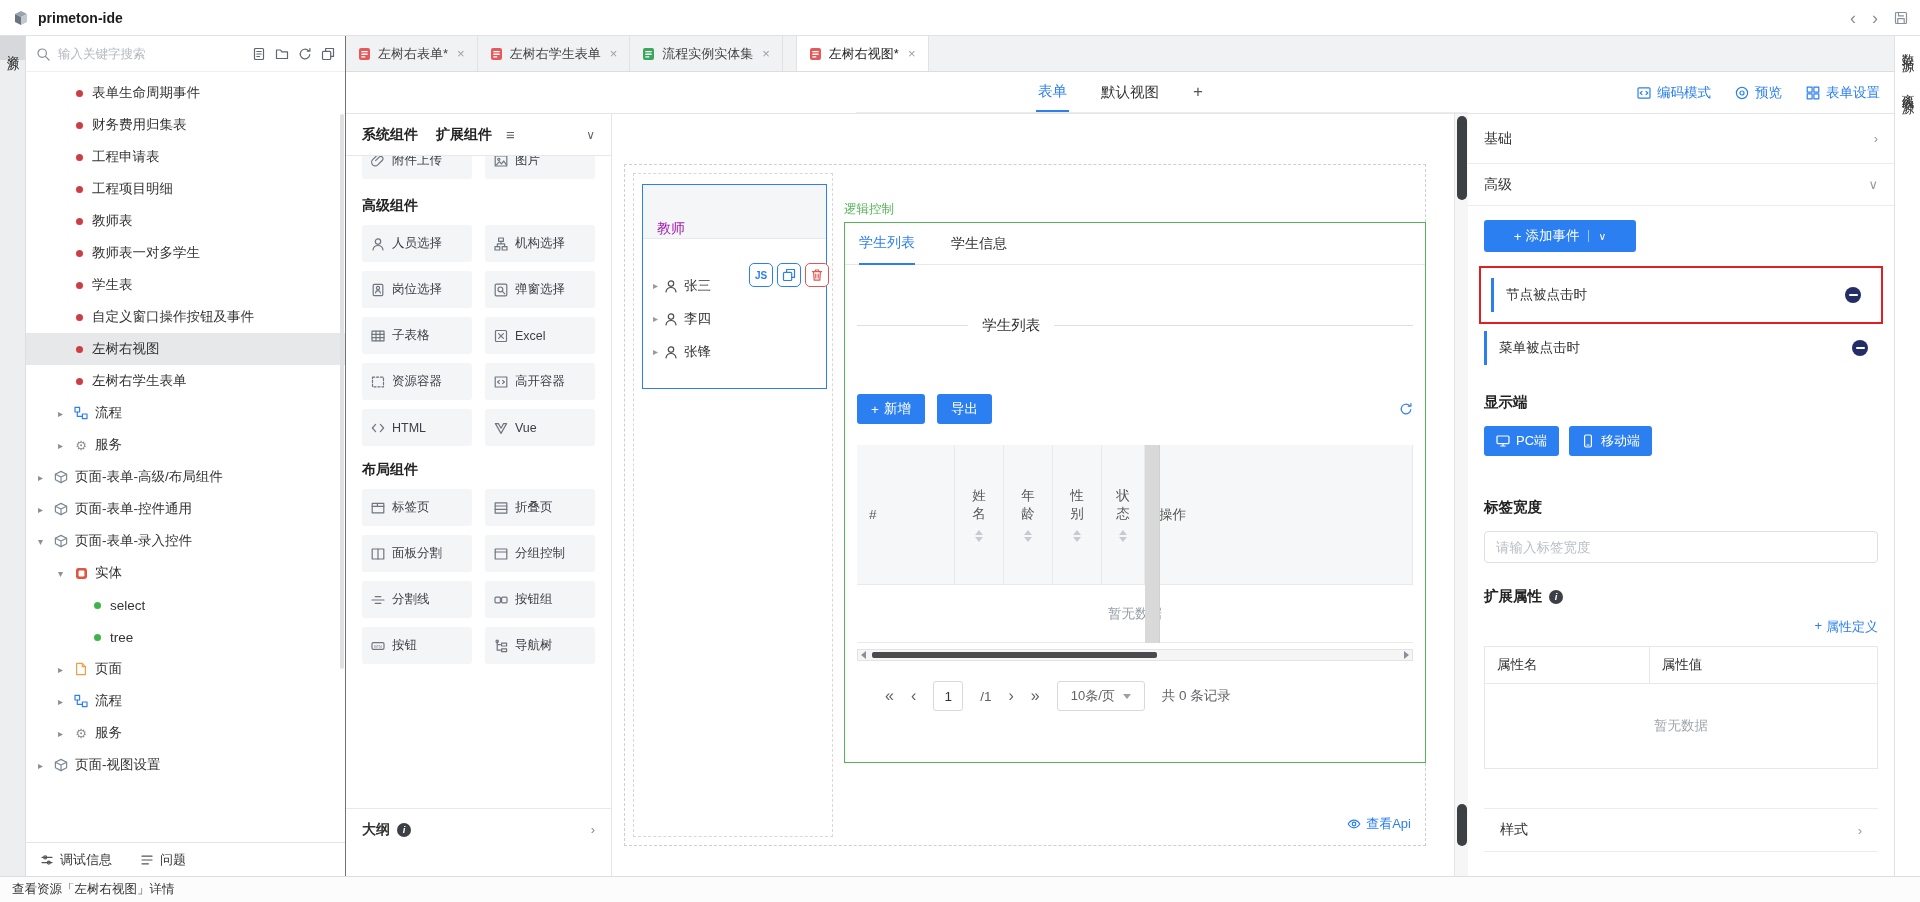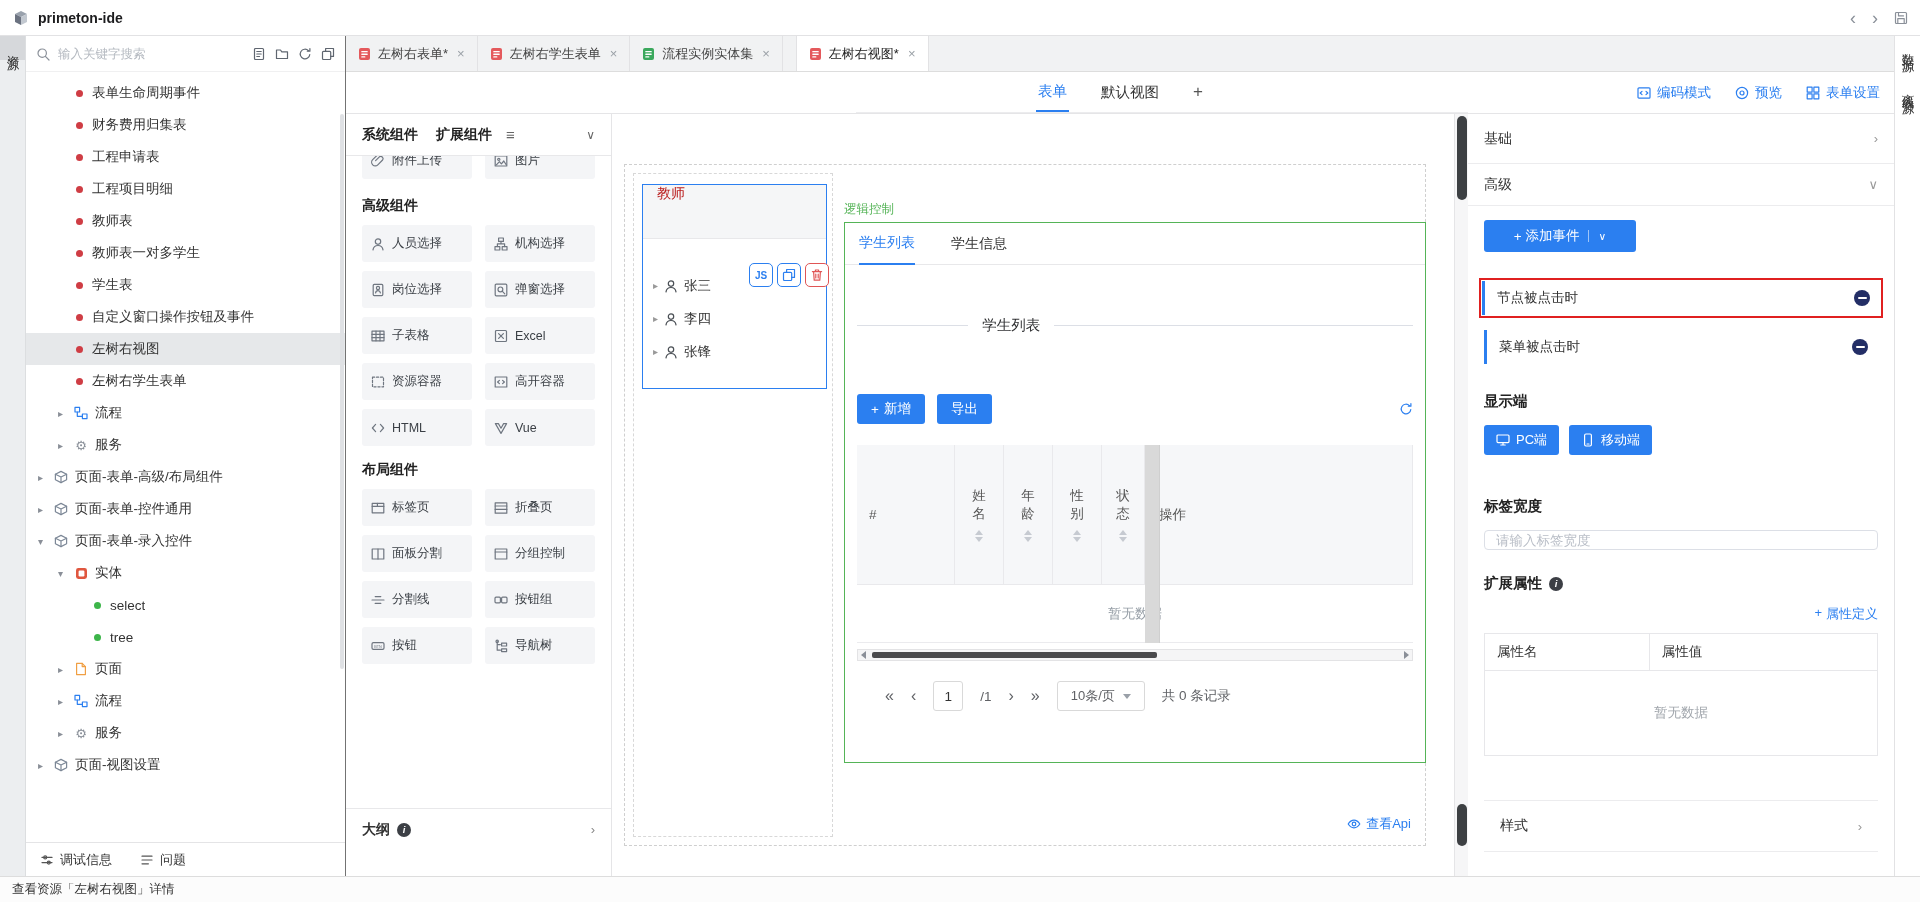--- a/index.html
+++ b/index.html
@@ -82,21 +82,21 @@
 .outline-row{margin-top:auto;margin-bottom:26px;height:42px;border-top:1px solid #e8e8ea;display:flex;align-items:center;gap:7px;padding:0 16px;flex:none}
 .outline-row .olabel{font-weight:700;font-size:14px}
 .ochev{margin-left:auto;color:#888;font-size:13px}
 .info{width:14px;height:14px;border-radius:50%;background:#3c3f45;color:#fff;font-size:9.5px;display:inline-flex;align-items:center;justify-content:center;font-style:italic;font-weight:700}
 
 
 .canvas{flex:1;position:relative;background:#fff;min-width:0}
 .design-area{position:absolute;left:12px;top:50px;right:28px;bottom:30px;border:1px dashed #cfcfcf;background:#fff}
 .canvas-leftcol{position:absolute;left:8px;top:8px;bottom:8px;width:200px;border:1px dashed #d8d8d8}
 .teacher-panel{position:absolute;left:17px;top:19px;width:185px;height:205px;background:#fff;border:1px solid var(--accent_blue)}
-.tp-head{height:54px;background:#f5f6f7;border-bottom:1px solid #e8e8ea;display:flex;align-items:flex-start;padding:0 14px;font-size:14px;color:#b91c1c}
+.tp-head{height:54px;background:#f5f6f7;border-bottom:1px solid #e8e8ea;display:flex;align-items:flex-end;padding:0 14px;font-size:14px;color:#a21caf}
 .tp-body{padding-top:30px}
 .tnode{height:33px;display:flex;align-items:center;padding:0 10px;font-size:13.5px}
 .tnarrow{color:#999;font-size:10px;margin-right:6px}
 .tnode .ic{margin-right:6px}
 .float-tools{position:absolute;top:78px;right:-3px;display:flex;gap:4px;z-index:3}
 .ftool{width:24px;height:24px;border:1px solid var(--accent_blue);border-radius:5px;background:#fff;display:flex;align-items:center;justify-content:center;color:var(--accent_blue)}
 .ftool.js{font-size:10px;font-weight:700}
 .ftool.del{border-color:#e05555;color:#e05555}
 .logic-label{position:absolute;left:219px;top:36px;color:var(--green);font-size:12.5px}
 .student-panel{position:absolute;left:219px;top:57px;width:582px;height:541px;border:1px solid var(--green);background:#fff;display:flex;flex-direction:column;padding:0 12px}
@@ -140,40 +140,40 @@
 
 
 .inspector{width:426px;display:flex;flex-direction:column;background:#fff;flex:none}
 .insp-row{height:50px;display:flex;align-items:center;justify-content:space-between;padding:0 16px;font-size:14px;color:#333;border-bottom:1px solid #ececee;flex:none}
 .insp-row.adv{height:42px}
 .chev{color:#999;font-size:13px}
 .insp-body{flex:1;display:flex;flex-direction:column;padding:0 16px;min-height:0}
 .add-event{margin-top:14px;height:32px;width:152px;background:var(--accent_blue);border-radius:3px;color:#fff;display:flex;align-items:center;justify-content:center;font-size:13.5px;flex:none}
 .ae-caret{margin-left:9px;padding-left:9px;border-left:1px solid rgba(255,255,255,.55);font-size:10.5px}
 .event-list{margin-top:14px;flex:none}
-.annotation{border:2px solid var(--annotation_red);margin:12px -5px;padding:1px}
+.annotation{border:2px solid var(--annotation_red);margin:0 -5px;padding:10px}
 .ev-row{height:34px;background:#fff;border-left:3px solid var(--accent_blue);display:flex;align-items:center;justify-content:space-between;padding:0 10px 0 12px;font-size:13.5px;color:#333}
 .ev-row + .ev-row, .annotation + .ev-row{margin-top:7px}
 .minus{width:16px;height:16px;border-radius:50%;background:var(--minus_navy);position:relative;flex:none}
 .minus::after{content:"";position:absolute;left:3.5px;right:3.5px;top:7px;height:2px;background:#fff;border-radius:1px}
 .sec-label{margin-top:28px;font-size:14.5px;font-weight:700;color:#222;flex:none}
 .disp-btns{margin-top:14px;display:flex;gap:10px;flex:none}
 .disp-btn{height:30px;background:var(--accent_blue);color:#fff;border-radius:3px;display:inline-flex;align-items:center;gap:6px;padding:0 12px;font-size:13px}
 .lw-label{margin-top:42px}
-.lw-input{margin-top:14px;height:20px;border:1px solid #dcdfe6;border-radius:4px;padding:0 11px;font-size:13.5px;color:#333;width:100%;outline:none;font-family:inherit;flex:none}
+.lw-input{margin-top:14px;height:32px;border:1px solid #dcdfe6;border-radius:4px;padding:0 11px;font-size:13.5px;color:#333;width:100%;outline:none;font-family:inherit;flex:none}
 .lw-input::placeholder{color:#b9bec7}
 .ext-row{margin-top:24px;display:flex;align-items:center;gap:7px;flex:none}
 .ext-row .elabel{font-size:14.5px;font-weight:700;color:#222}
 .propdef{margin-top:12px;align-self:flex-end;color:var(--accent_blue);font-size:13px;display:flex;gap:4px;flex:none}
 .ptable{margin-top:10px;border:1px solid #e7e7ea;flex:none}
 .pt-head{display:flex;border-bottom:1px solid #e7e7ea}
 .pt-cell{padding:9px 12px;font-size:13.5px;color:#333}
 .pt-cell.first{flex:0 0 42%;border-right:1px solid #e7e7ea}
 .pt-body{height:84px;display:flex;align-items:center;justify-content:center;color:#a2a7ad;font-size:13.5px}
-.style-row{margin-top:auto;margin-bottom:24px;height:52px;border-top:1px solid #ececee;border-bottom:1px solid #ececee;display:flex;align-items:center;justify-content:space-between;padding:0 16px;font-size:14px;flex:none}
+.style-row{margin-top:auto;margin-bottom:24px;height:44px;border-top:1px solid #ececee;border-bottom:1px solid #ececee;display:flex;align-items:center;justify-content:space-between;padding:0 16px;font-size:14px;flex:none}
 </style>
 </head>
 <body>
 
 <div class="titlebar" data-interactable="false">
   <span class="ic" data-interactable="false">
     <svg width="18" height="18" viewBox="0 0 18 18">
         <path d="M3 5l6-3 6 3-6 3z" fill="#9aa2ad"></path>
         <path d="M3 5v8l6 3V8z" fill="#6b7280"></path>
         <path d="M15 5v8l-6 3V8z" fill="#c2c8d0"></path>

